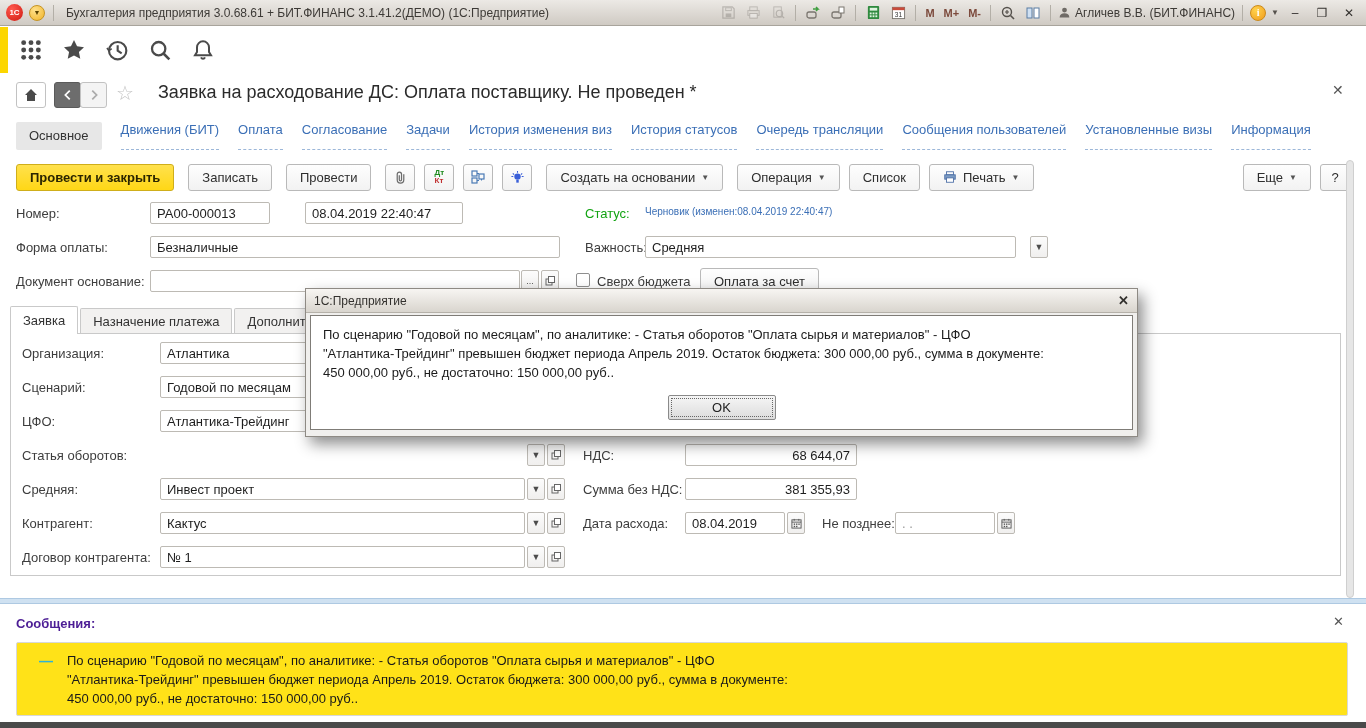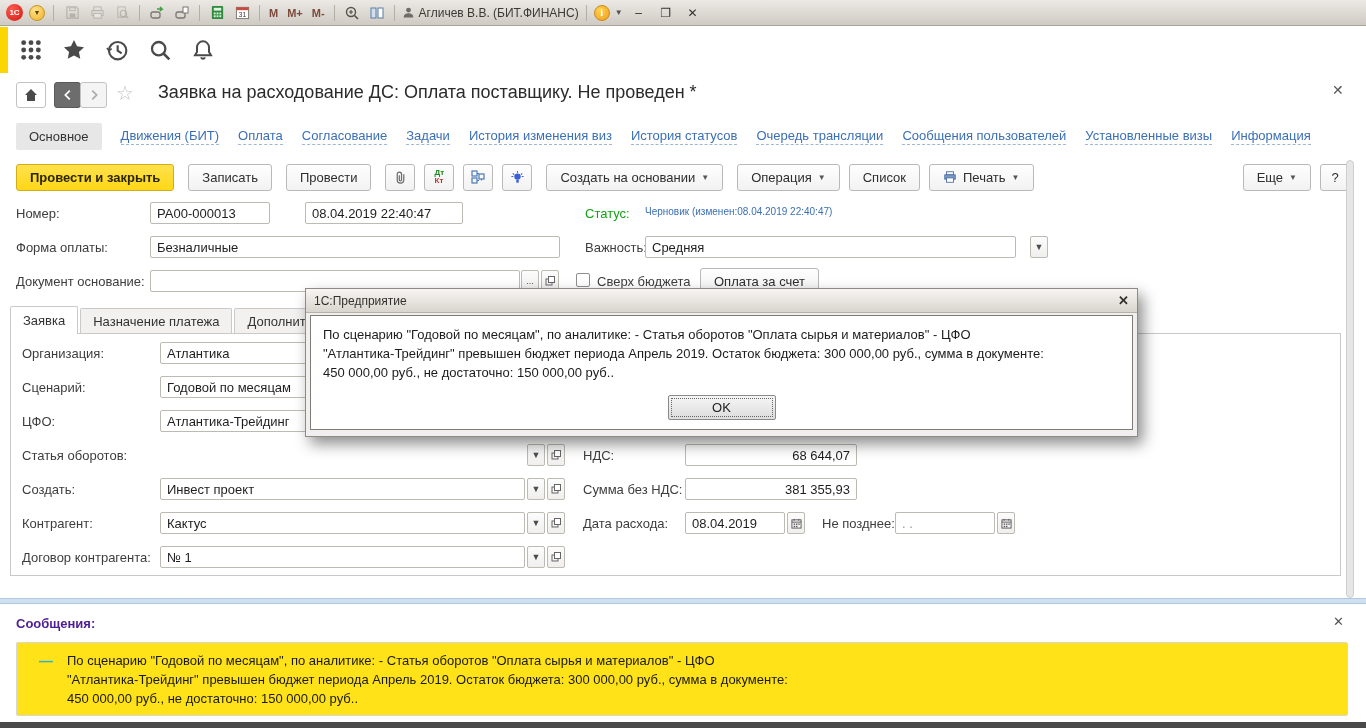--- a/index.html
+++ b/index.html
@@ -35,21 +35,21 @@
   .panel-ico { width:26px; height:26px; display:flex; align-items:center; justify-content:center; }
 
   
   .hdr-btn { position:absolute; height:26px; border:1px solid #c2c2c2; border-radius:3px; background:#fff;
     display:flex; align-items:center; justify-content:center; }
   .page-title { position:absolute; left:158px; top:82px; font-size:18px; color:#2b2b2b; white-space:nowrap; }
   .star-outline { position:absolute; left:116px; top:82px; font-size:20px; color:#c4c4c4; line-height:22px; }
   .form-close { position:absolute; left:1332px; top:82px; font-size:14px; color:#555; cursor:default; }
 
   
-  .nav-tabs { position:absolute; left:16px; top:122px; width:1330px; height:28px; display:flex; align-items:center; gap:19px; }
+  .nav-tabs { position:absolute; left:16px; top:122px; width:1330px; height:28px; display:flex; gap:19px; }
   .nav-tab { font-size:13px; color:#3b6fb6; white-space:nowrap; border-bottom:1px dashed #9cb7d9; padding-bottom:1px; }
   .nav-tab.active { background:#e7e7e7; color:#333; border-bottom:none; padding:6px 13px; border-radius:2px; }
 
   
   .cmdbar { position:absolute; left:16px; top:162px; width:1334px; height:30px; display:flex; align-items:center; }
   .btn { height:27px; border:1px solid #b9b9b9; border-radius:3px; background:linear-gradient(#fefefe,#f2f2f2);
     font-size:13px; color:#2e2e2e; display:flex; align-items:center; justify-content:center; padding:0 13px;
     white-space:nowrap; }
   .btn-yellow { background:linear-gradient(#ffe14d,#ffd716); border:1px solid #cfae1a; font-weight:bold; color:#2b2500; }
   .ibtn { width:30px; padding:0; }
@@ -104,20 +104,21 @@
 </style>
 </head>
 <body>
 
 <div class="screen">
 
   <div class="titlebar">
     <div class="logo-1c">1С</div>
     <div class="menu-circle">▼</div>
     <div class="tb-sep"></div>
+    <div class="tb-title">Бухгалтерия предприятия 3.0.68.61 + БИТ.ФИНАНС 3.1.41.2(ДЕМО)  (1С:Предприятие)</div>
     <div class="tb-right">
       <div class="tb-ico dim">
         <svg width="15" height="15" viewBox="0 0 16 16">
             <path d="M2 2h10l2 2v10H2z" fill="none" stroke="#6f6b66" stroke-width="1.3"></path>
             <rect x="5" y="9" width="6" height="4" fill="#6f6b66"></rect>
             <rect x="5" y="3" width="6" height="3" fill="none" stroke="#6f6b66"></rect>
           </svg>
       </div>
       <div class="tb-ico dim">
         <svg width="15" height="15" viewBox="0 0 16 16">
@@ -413,21 +414,21 @@
 
   <div class="lbl" style="left:22px; top:448px;">Статья оборотов:</div>
   <div class="mini" style="left:527px; top:444px;">▼</div>
   <div class="mini" style="left:547px; top:444px;">
       <svg width="10" height="10" viewBox="0 0 10 10">
         <rect x="1" y="3" width="6" height="6" fill="none" stroke="#666"></rect>
         <rect x="3.5" y="0.5" width="6" height="6" fill="#fff" stroke="#666"></rect>
       </svg>
     </div>
 
-  <div class="lbl" style="left:22px; top:482px;">Создать:</div>
+  <div class="lbl" style="left:22px; top:482px;">Средняя:</div>
   <input class="inp" style="left: 160px; top: 478px; width: 365px;" value="Инвест проект">
   <div class="mini" style="left:527px; top:478px;">▼</div>
   <div class="mini" style="left:547px; top:478px;">
       <svg width="10" height="10" viewBox="0 0 10 10">
         <rect x="1" y="3" width="6" height="6" fill="none" stroke="#666"></rect>
         <rect x="3.5" y="0.5" width="6" height="6" fill="#fff" stroke="#666"></rect>
       </svg>
     </div>
 
   <div class="lbl" style="left:22px; top:516px;">Контрагент:</div>

